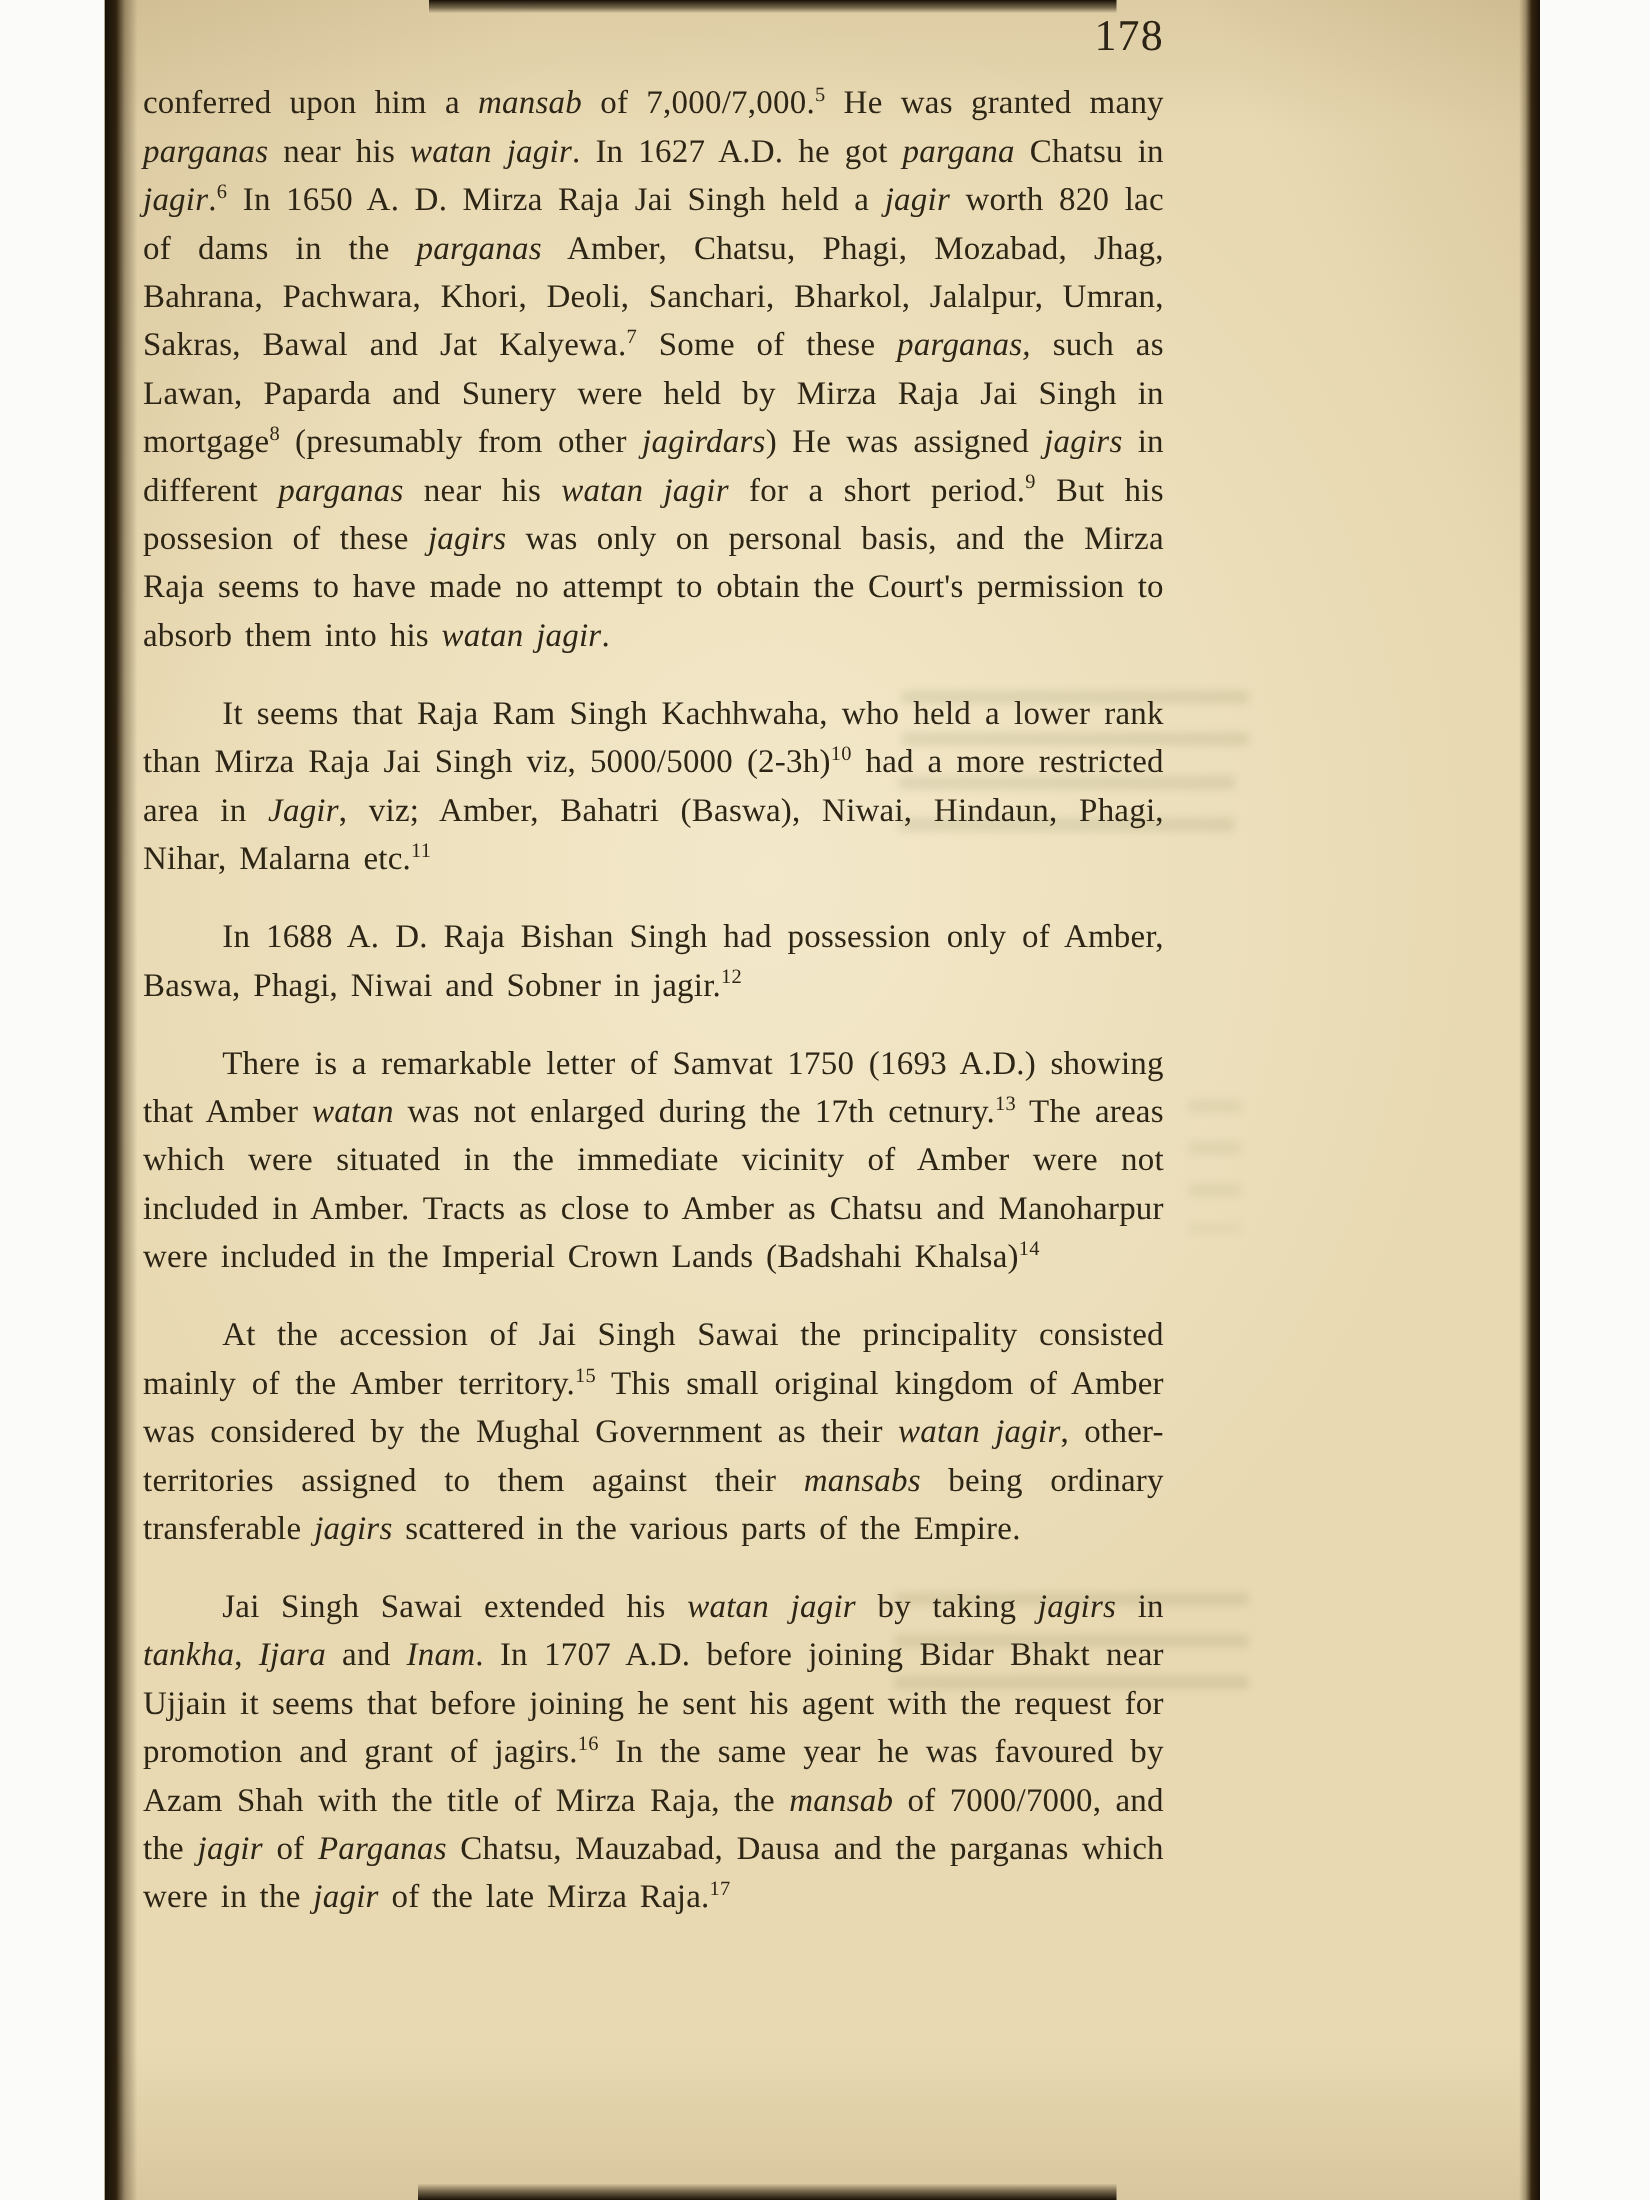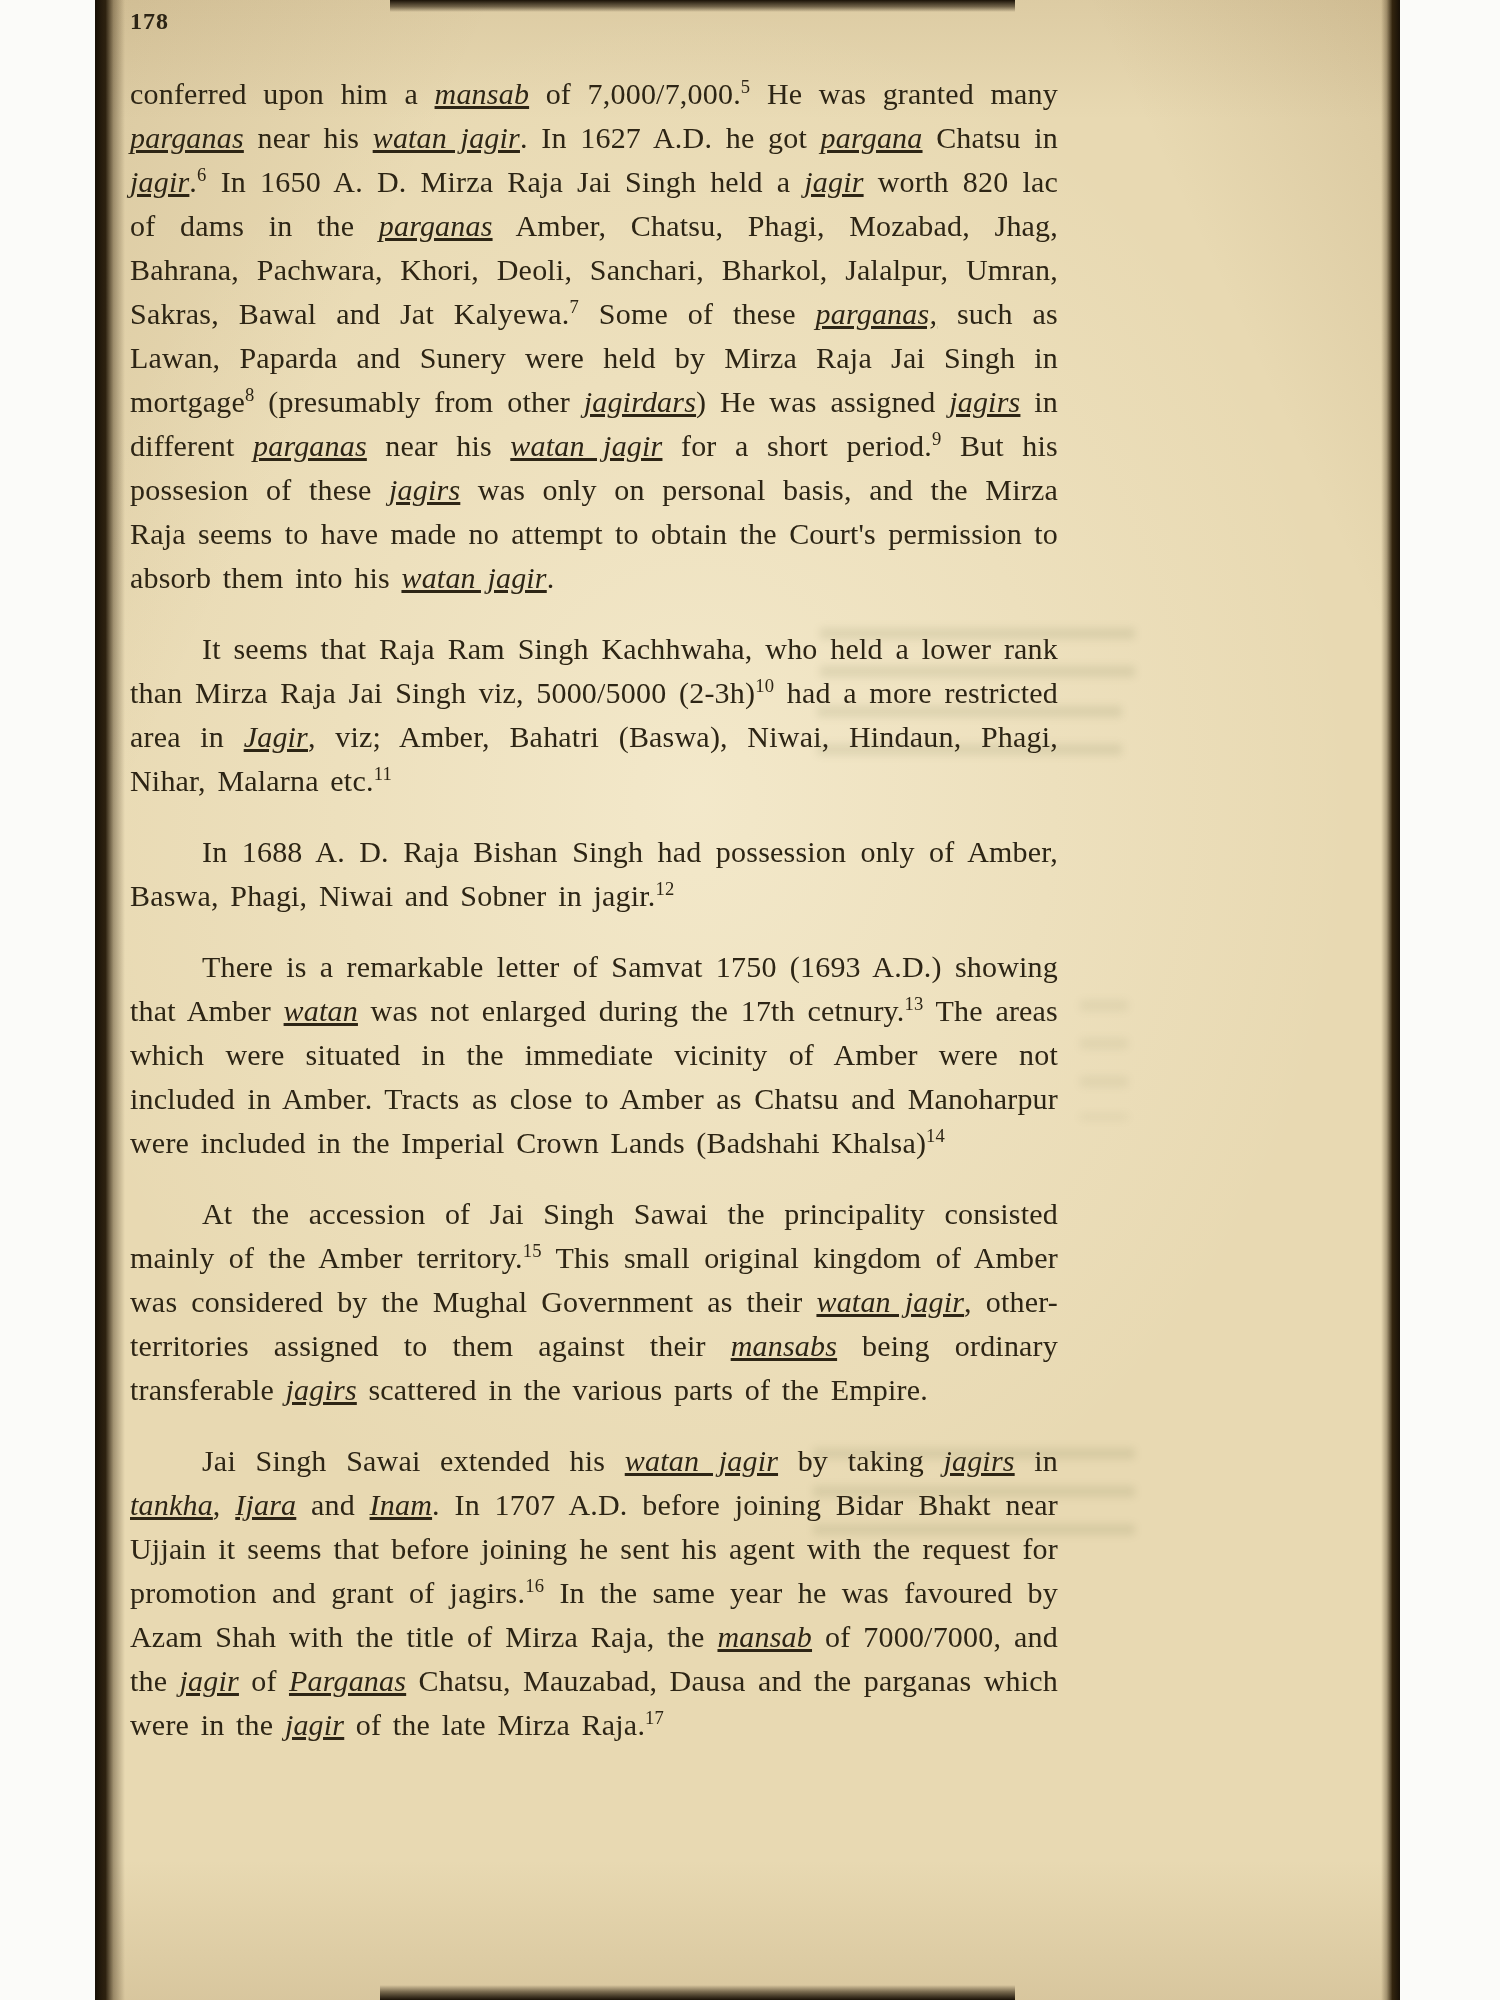--- a/index.html
+++ b/index.html
@@ -29,34 +29,34 @@
     position:absolute; left:295px; top:0; width:625px; height:12px;
     background:linear-gradient(to bottom, #1a1207 0%, rgba(40,28,12,0.60) 55%, rgba(40,28,12,0) 100%);
   }
   .edge-bottom {
     position:absolute; left:285px; bottom:0; width:635px; height:15px;
     background:linear-gradient(to top, #1a1207 0%, rgba(40,28,12,0.55) 55%, rgba(40,28,12,0) 100%);
   }
 
   .page-number {
     position:absolute; top:8px; left:35px; width:928px;
-    text-align:left; font-size:24px; font-weight:bold;
+    text-align:right; font-size:40px; font-weight:normal;
     color:#2c2415; letter-spacing:1px;
   }
 
   .body-text {
     position:absolute; top:72px; left:35px; width:928px;
     color:#2d2515; font-size:30px; line-height:44px;
     text-align:justify;
   }
   .para { margin:0; word-spacing:0.13em; letter-spacing:0.2px; }
   .para + .para { margin-top:27px; }
   .para.indent { text-indent:72px; }
   sup { font-size:0.62em; line-height:0; vertical-align:super; }
-  i { font-style:italic;text-decoration:underline; }
+  i { font-style:italic; }
 
   .ghost {
     position:absolute; pointer-events:none;
     filter:blur(4px); opacity:0.22;
     background:repeating-linear-gradient(to bottom,
       rgba(98,104,58,0.60) 0px 11px, rgba(98,104,58,0) 11px 38px);
   }
   .ghost.small { opacity:0.14; }
 </style>
 </head>

